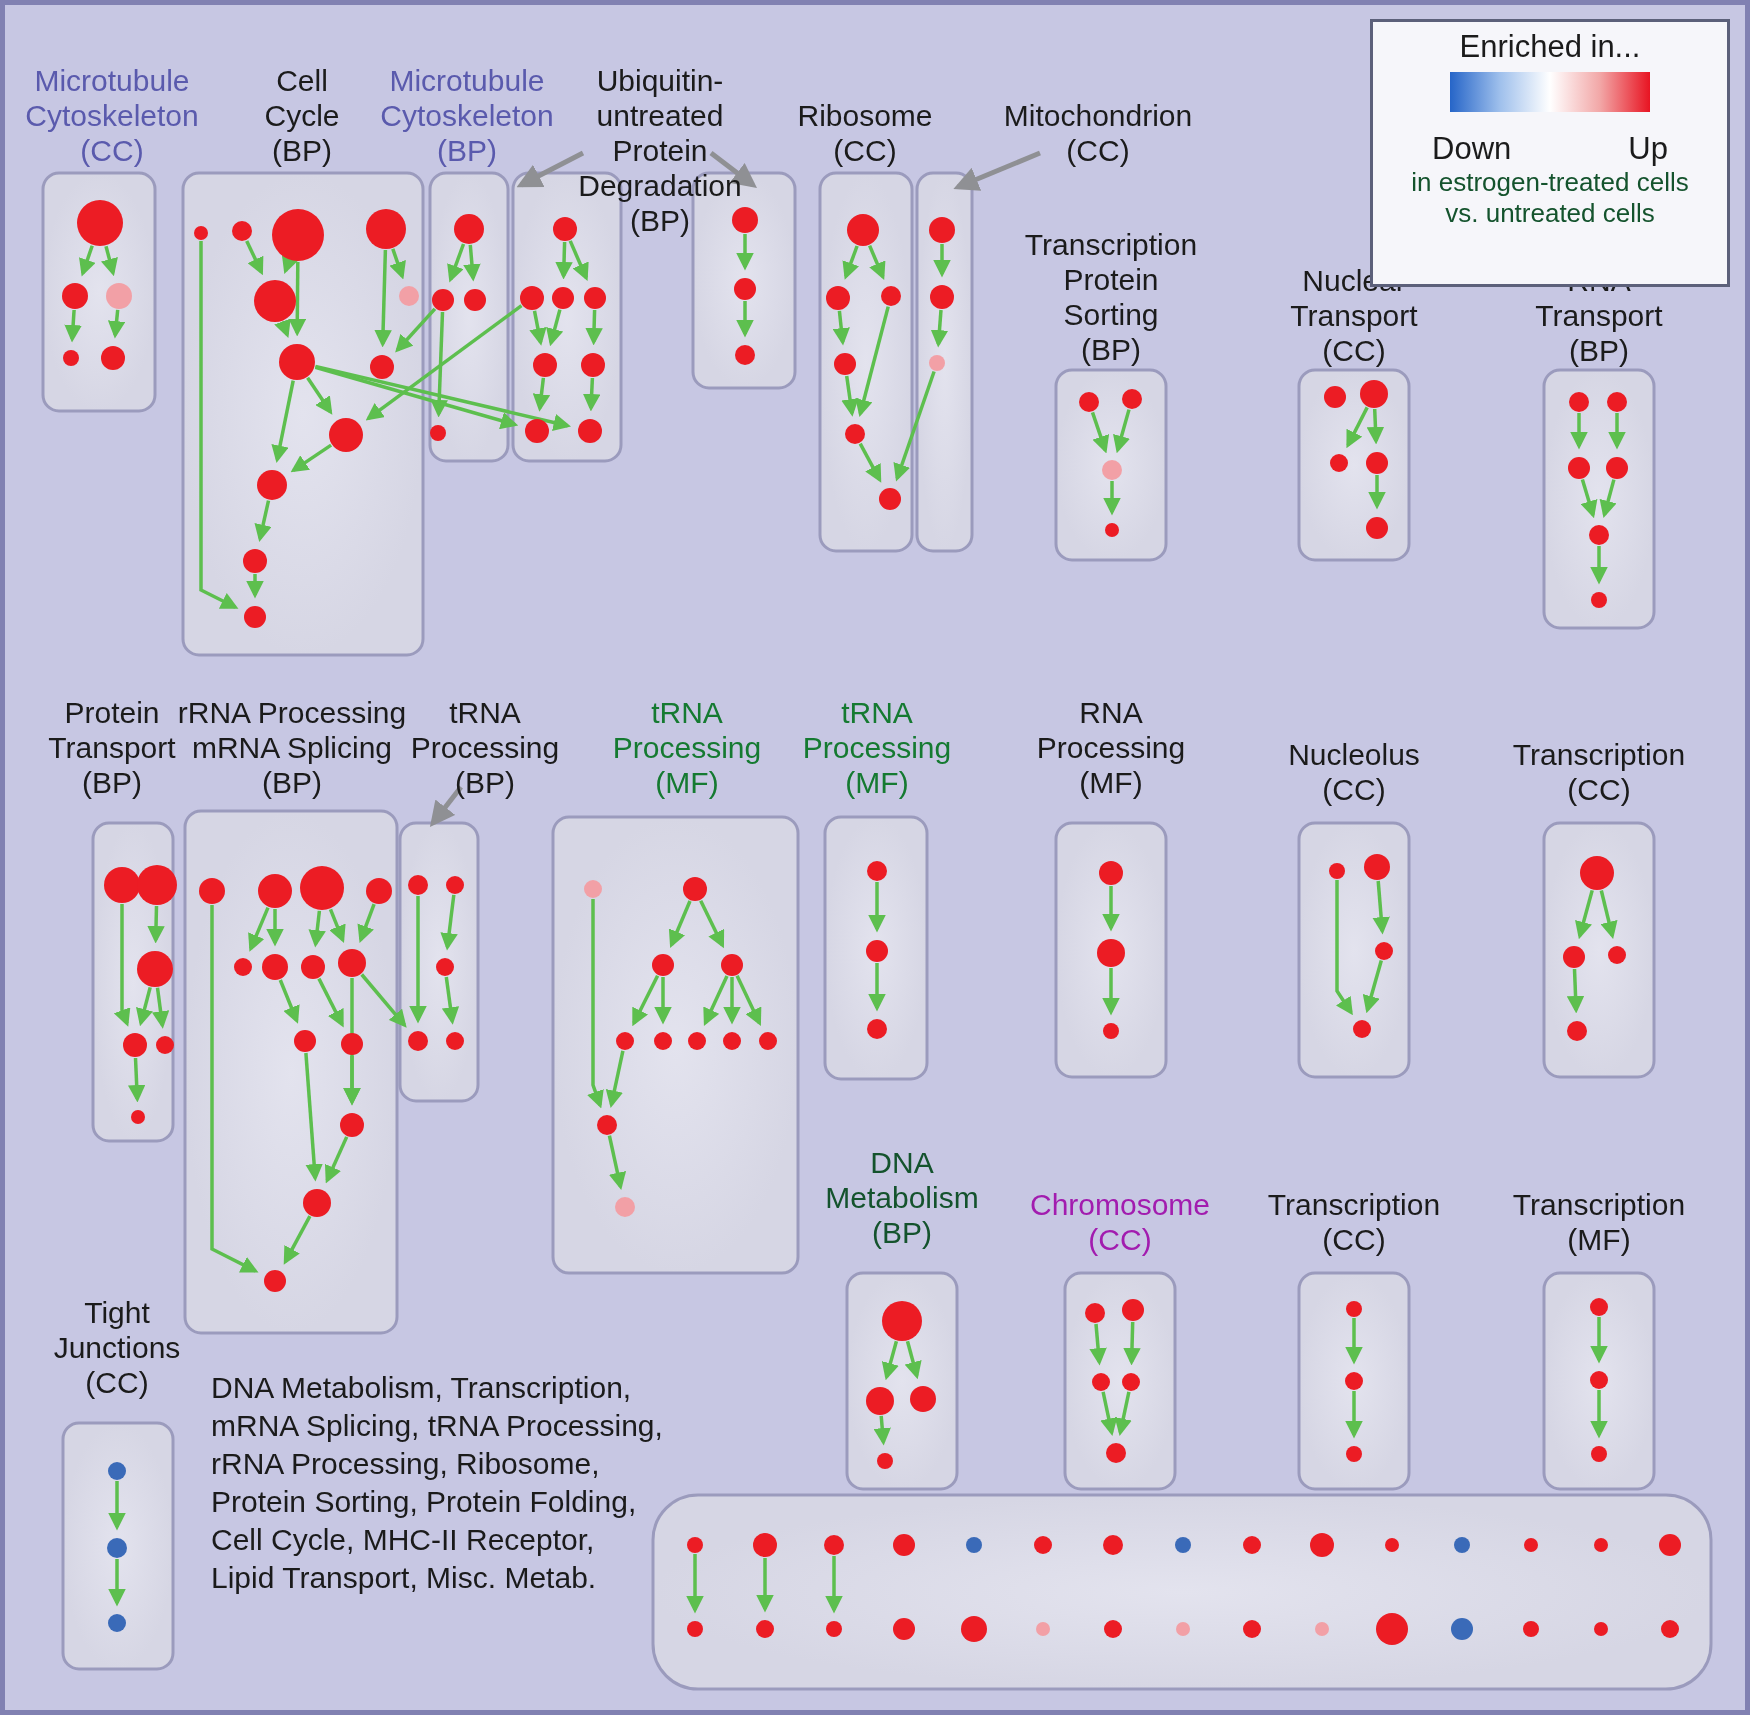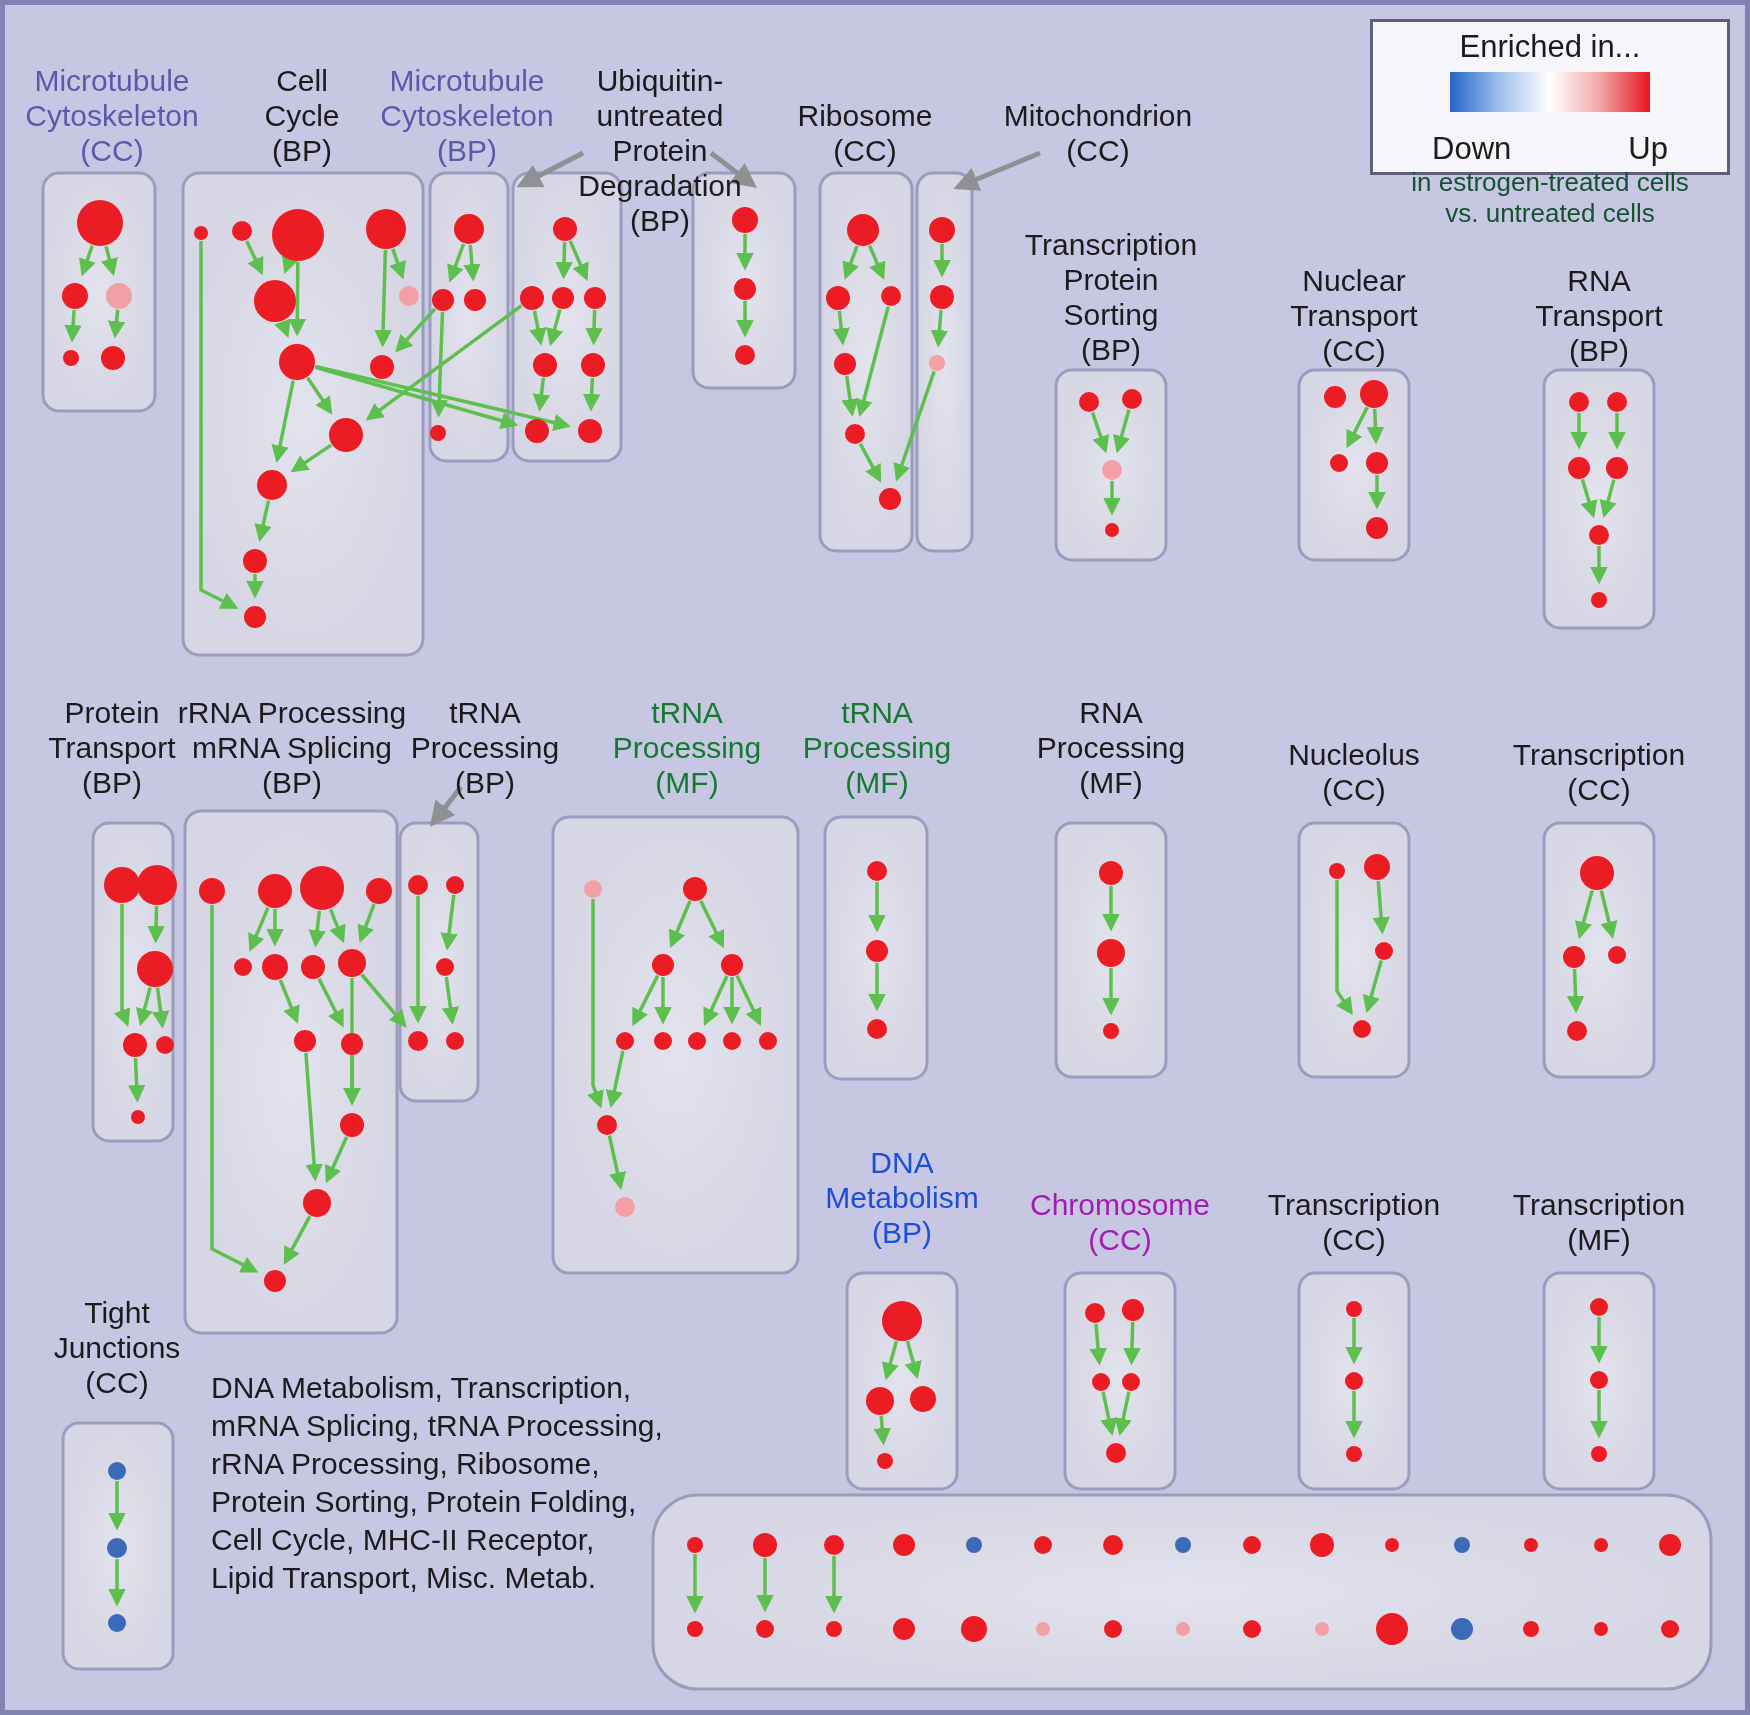--- a/index.html
+++ b/index.html
@@ -11,21 +11,21 @@
   #diagram-svg { position:absolute; left:0; top:0; }
   #labels { position:absolute; left:0; top:0; width:100%; height:100%; pointer-events:none; }
   .label {
     position:absolute; transform:translateX(-50%);
     text-align:center; font-size:30px; line-height:35px; white-space:nowrap;
   }
   .note {
     position:absolute; font-size:30px; line-height:38px; color:#1b1b1b; white-space:nowrap;
   }
   .legend {
-    position:absolute; left:1365px; top:14px; width:360px; height:156px;
+    position:absolute; left:1365px; top:14px; width:360px; height:268px;
     background:#f6f6fa; border:3px solid #5c607a;
   }
   .legend-title { font-size:31px; text-align:center; margin-top:7px; color:#1b1b1b; }
   .legend-gradient { width:200px; height:40px; margin:7px auto 0; }
   .legend-updown {
     width:236px; margin:19px auto 0; display:flex; justify-content:space-between;
     font-size:31px; color:#1b1b1b;
   }
   .legend-sub { text-align:center; font-size:26px; line-height:31px; color:#14532d; }
 </style>
@@ -423,21 +423,21 @@
         <div>(MF)</div>
       </div>
       <div class="label" style="left: 1349px; top: 732px; color: rgb(27, 27, 27);">
         <div>Nucleolus</div>
         <div>(CC)</div>
       </div>
       <div class="label" style="left: 1594px; top: 732px; color: rgb(27, 27, 27);">
         <div>Transcription</div>
         <div>(CC)</div>
       </div>
-      <div class="label" style="left: 897px; top: 1140px; color: #1d4ed8;">
+      <div class="label" style="left: 897px; top: 1140px; color: #14532d;">
         <div>DNA</div>
         <div>Metabolism</div>
         <div>(BP)</div>
       </div>
       <div class="label" style="left: 1115px; top: 1182px; color: #a21caf;">
         <div>Chromosome</div>
         <div>(CC)</div>
       </div>
       <div class="label" style="left: 1349px; top: 1182px; color: rgb(27, 27, 27);">
         <div>Transcription</div>

